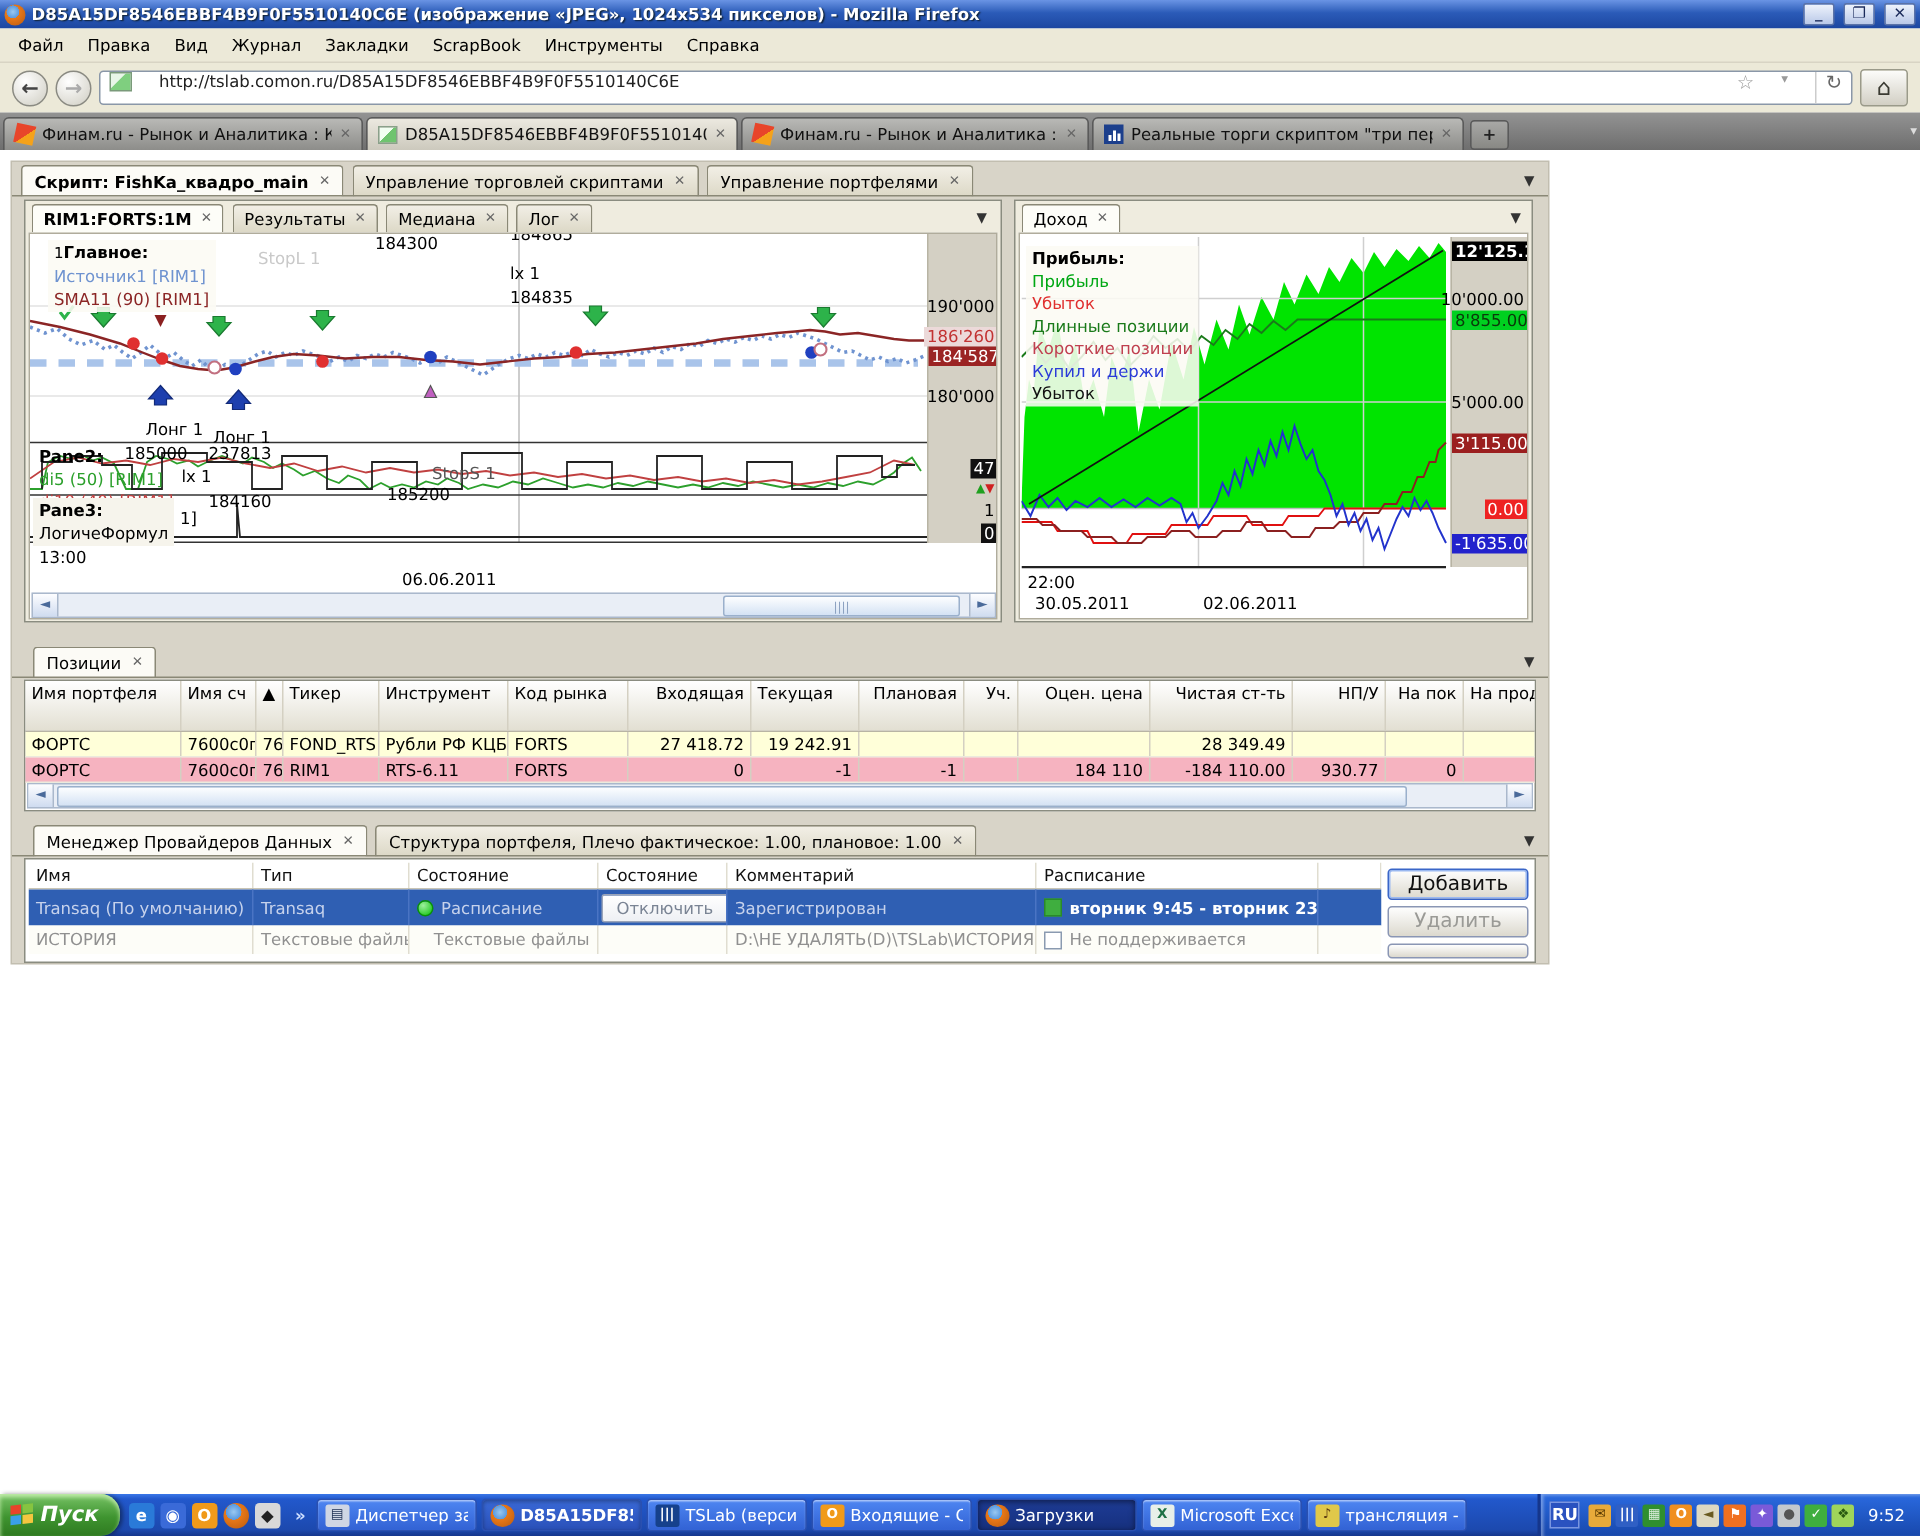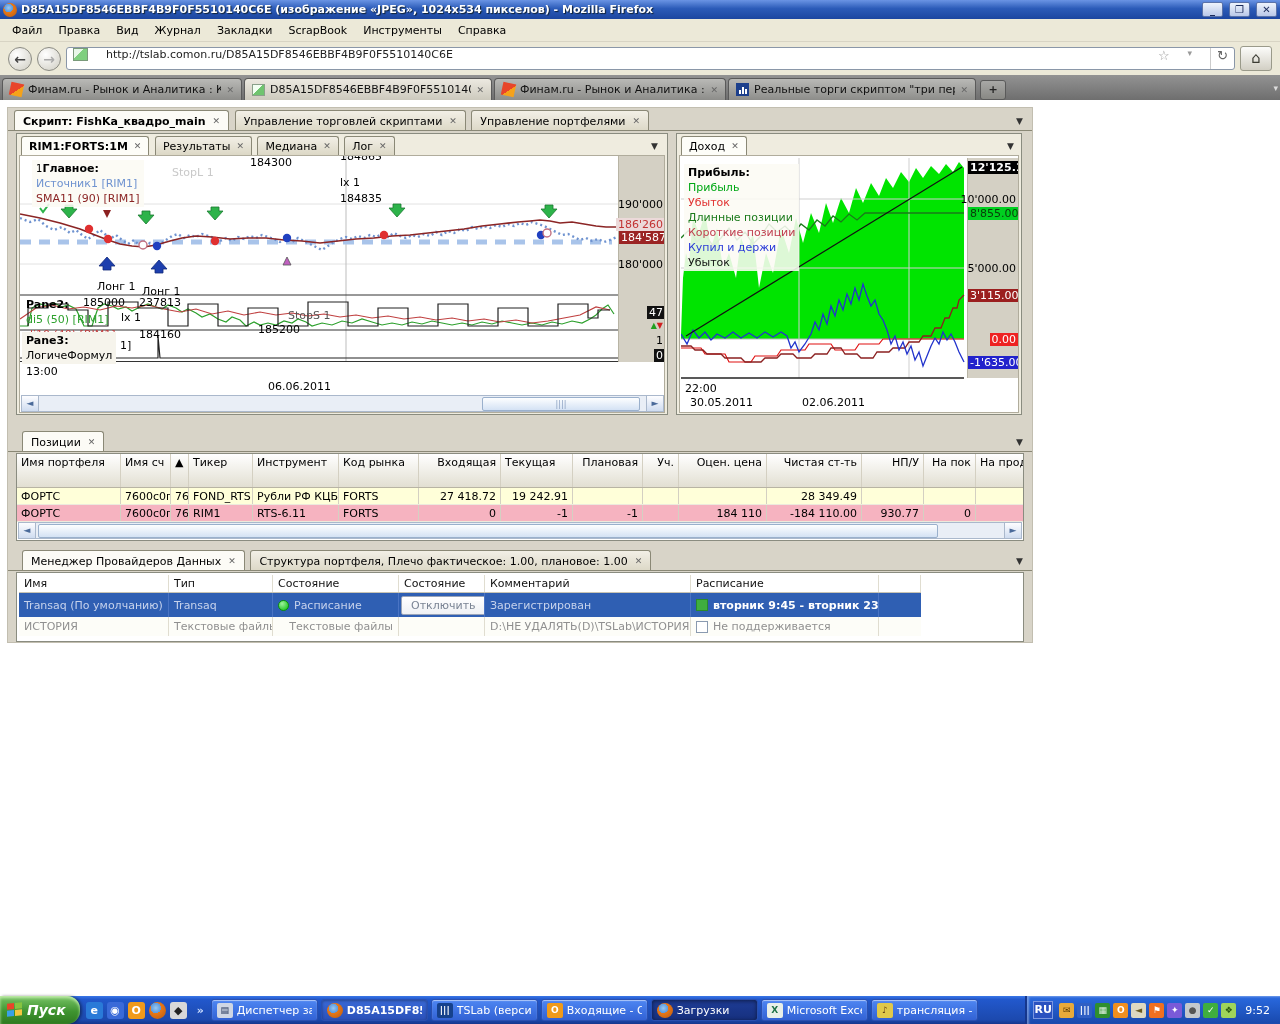--- a/index.html
+++ b/index.html
@@ -440,20 +440,25 @@
         <span class="gcell" style="width:104px">Текстовые файлы</span>
         <span class="gcell" style="width:126px;justify-content:flex-end">Текстовые файлы</span>
         <span class="gcell" style="width:86px"></span>
         <span class="gcell" style="width:206px">D:\НЕ УДАЛЯТЬ(D)\TSLab\ИСТОРИЯ</span>
         <span class="gcell" style="width:188px">
               <i class="cb"></i>
               <span>Не поддерживается</span>
             </span>
       </div>
     </div>
+    <div style="position:absolute;right:4px;top:6px;width:94px;height:60px">
+      <button class="xpbtn focus" style="top:0">Добавить</button>
+      <button class="xpbtn dis" style="top:25px">Удалить</button>
+      <button class="xpbtn" style="top:50px;height:10px"></button>
+    </div>
   </div>
 
 </div>
 </div>
 
 <div class="taskbar">
   <div class="startbtn">
     <span class="flag">
         <i style="background:#e8442a"></i>
         <i style="background:#86c440"></i>

